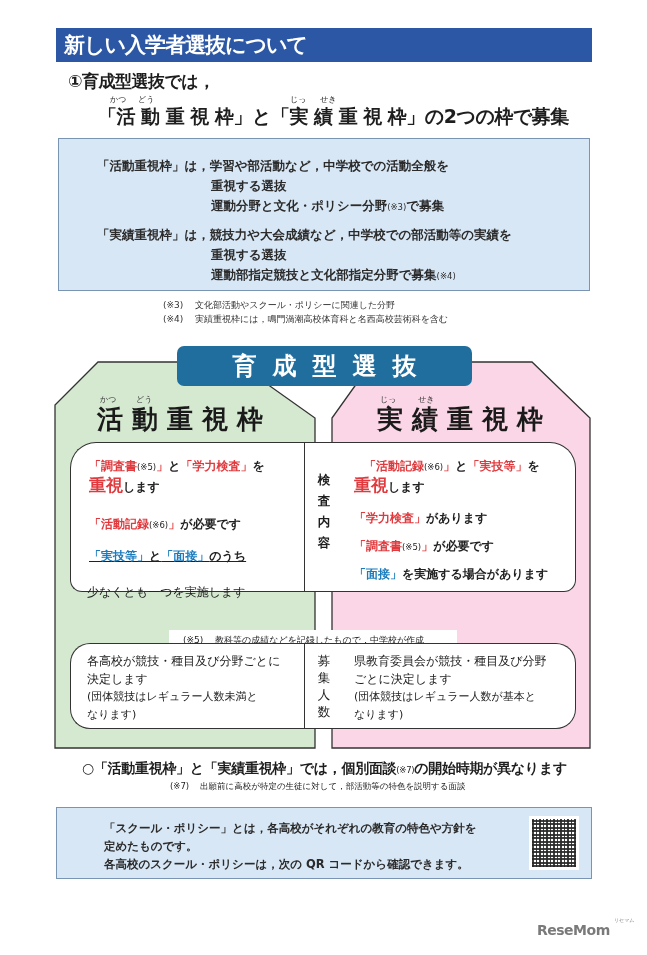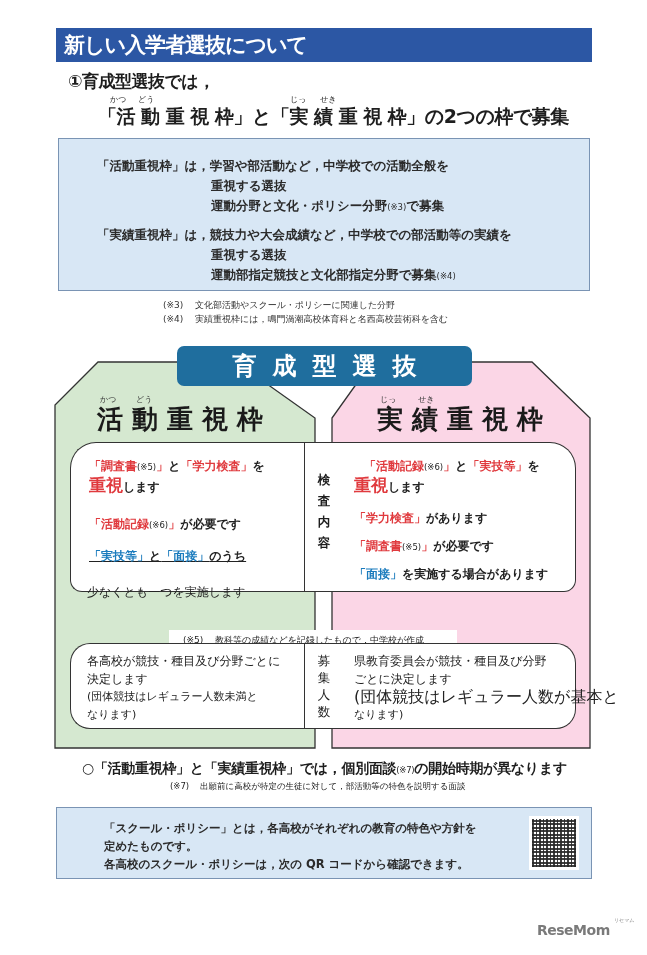--- a/index.html
+++ b/index.html
@@ -154,21 +154,21 @@
     <div>募</div>
       <div>集</div>
       <div>人</div>
       <div>数</div>
   </div>
 </div>
 
 <div class="panel panel-right-bot">
   <div class="pt ntxt" style="left:14px;top:8px;">県教育委員会が競技・種目及び分野</div>
   <div class="pt ntxt" style="left:14px;top:26px;">ごとに決定します</div>
-  <div class="pt ntxt" style="left:14px;top:44px;font-size:16px;">(団体競技はレギュラー人数が基本と</div>
+  <div class="pt ntxt" style="left:14px;top:44px;font-size:11px;">(団体競技はレギュラー人数が基本と</div>
   <div class="pt ntxt" style="left:14px;top:62px;font-size:11px;">なります)</div>
 </div>
 
 <div class="circle-line"><span>○「活動重視枠」と「実績重視枠」では，個別面談</span><span class="small">(※7)</span><span>の開始時期が異なります</span></div>
 <div class="note7"><span style="display:inline-block;width:30px;">(※7)</span><span>出願前に高校が特定の生徒に対して，部活動等の特色を説明する面談</span></div>
 
 <div class="policy-box">
   <div>「スクール・ポリシー」とは，各高校がそれぞれの教育の特色や方針を</div>
   <div>定めたものです。</div>
   <div>各高校のスクール・ポリシーは，次の QR コードから確認できます。</div>

